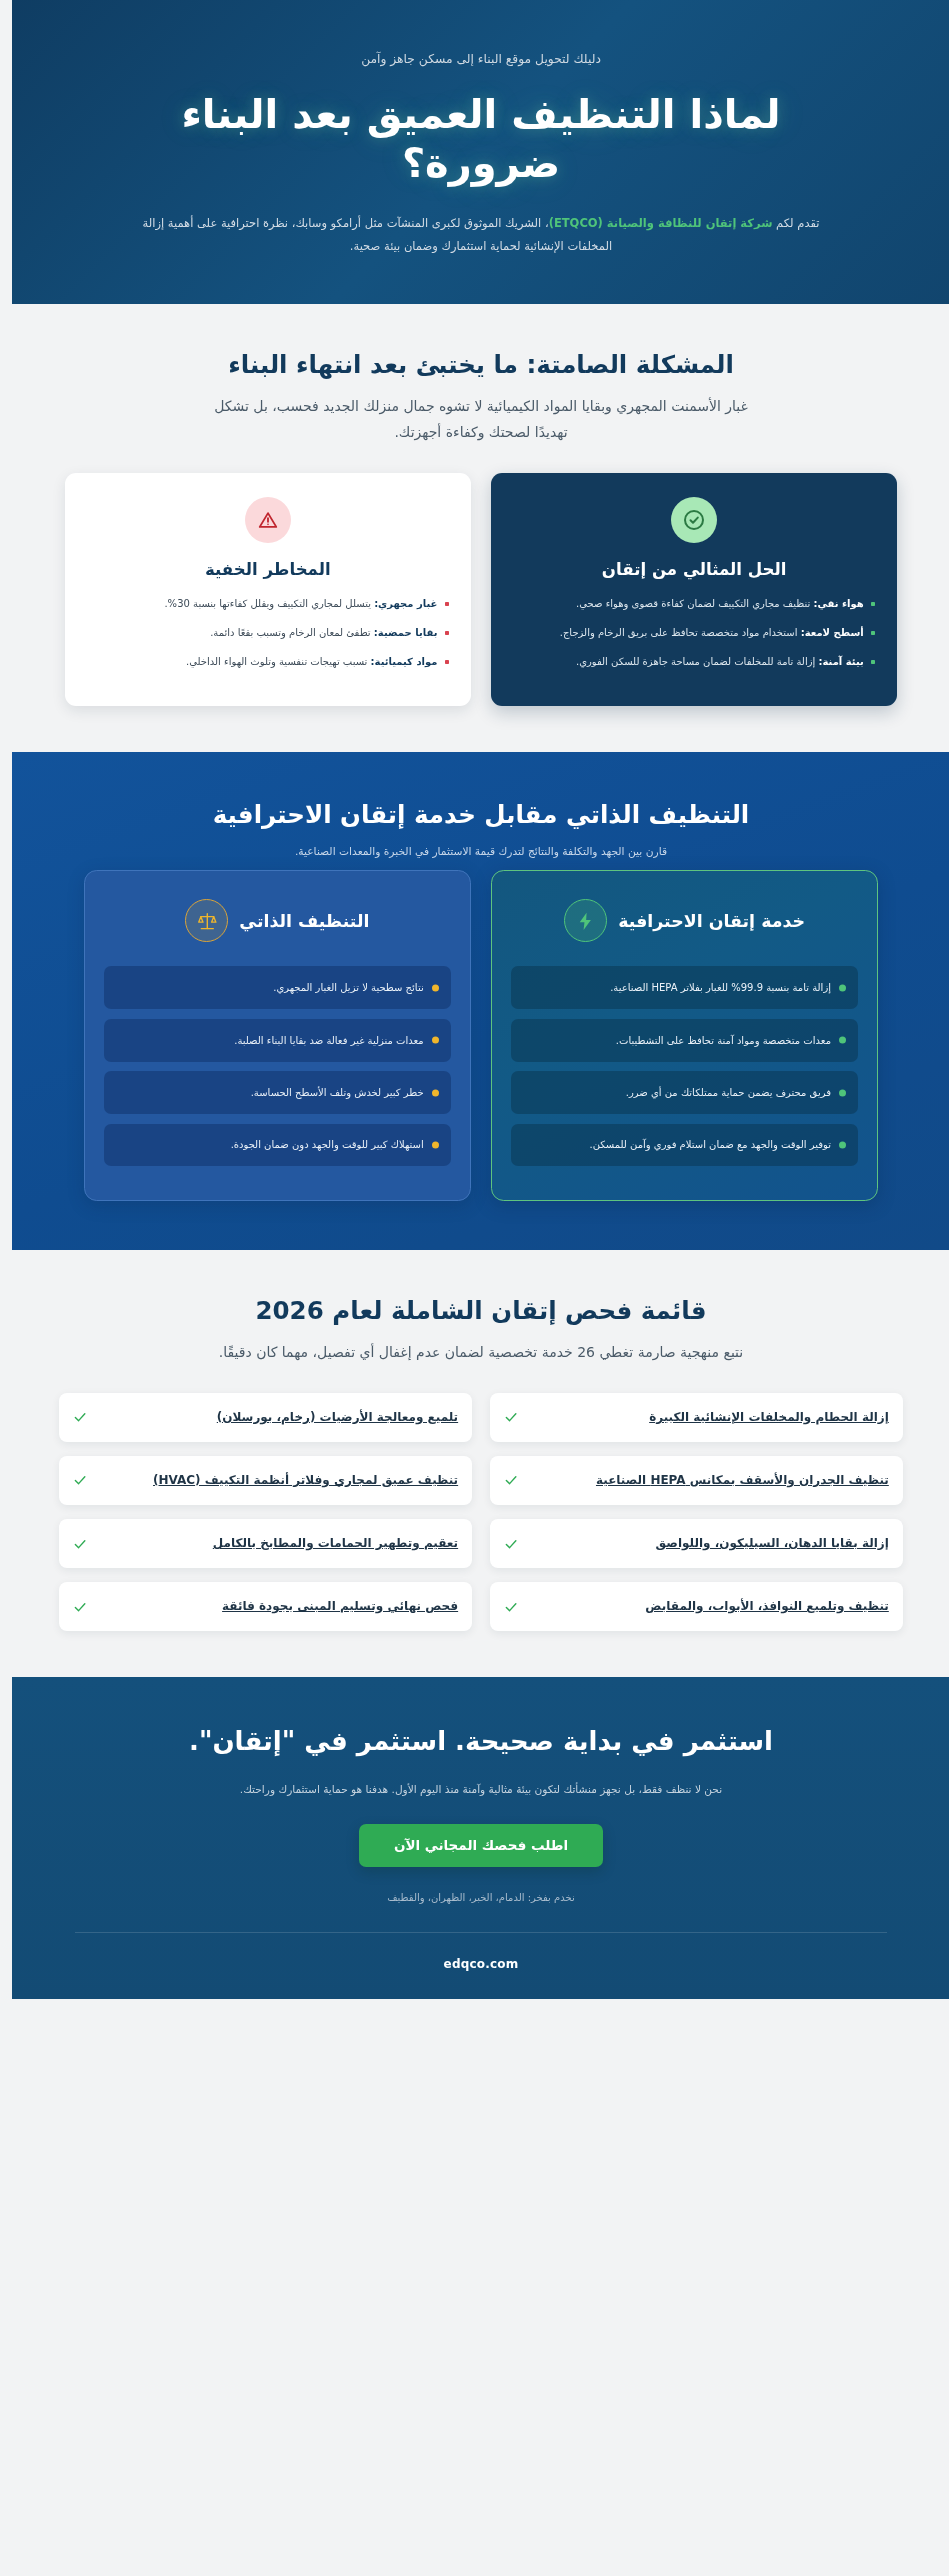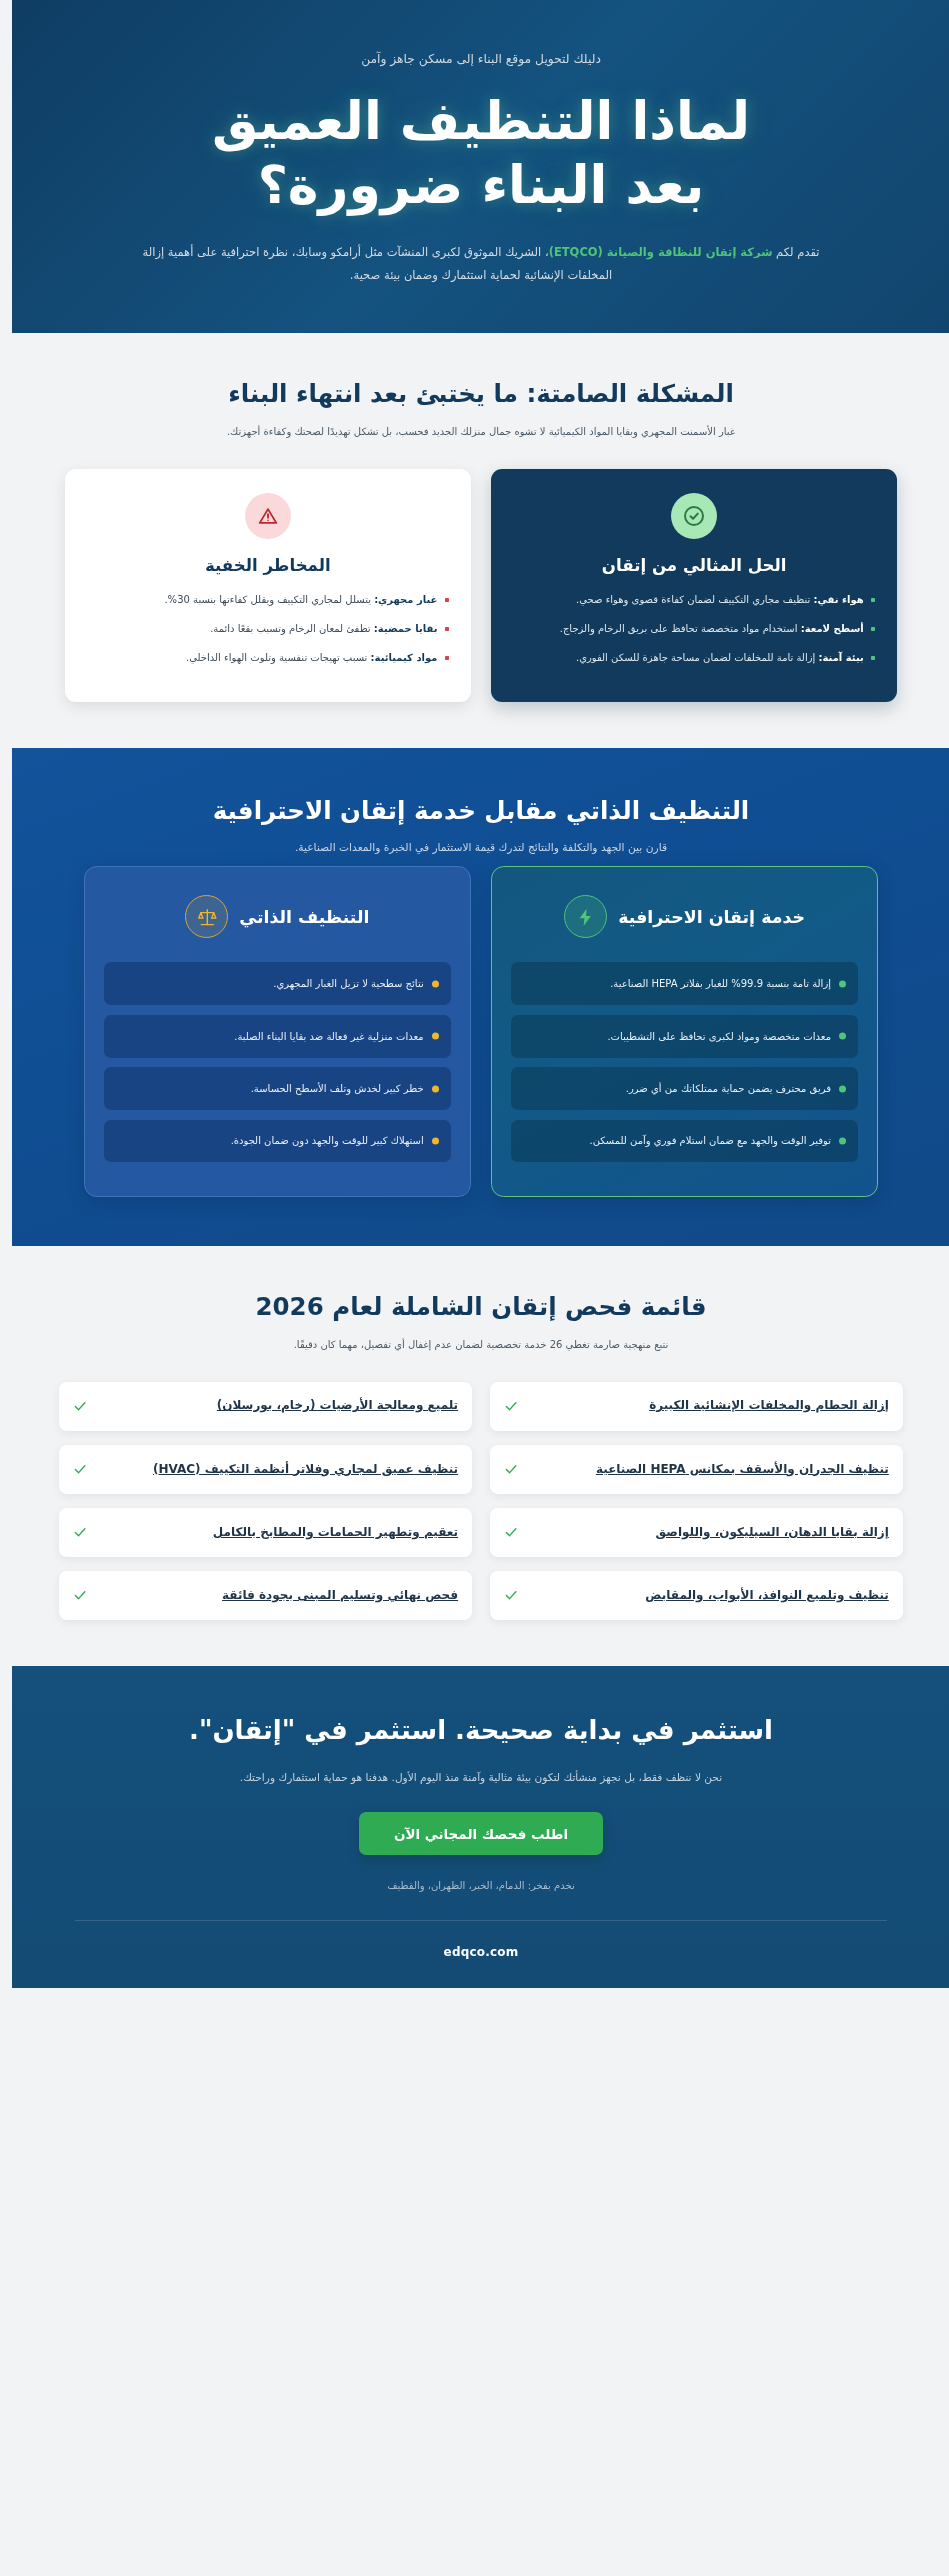--- a/index.html
+++ b/index.html
@@ -20,21 +20,21 @@
   }
   .hero-eyebrow {
     color: #cfd9e2;
     font-size: 12.3px;
     line-height: 1.7;
     letter-spacing: 0.1px;
     margin-bottom: 20.6px;
   }
   .hero-title {
     color: #ffffff;
-    font-size: 52px;
+    font-size: 40px;
     font-weight: bold;
     line-height: 1.22;
     margin: 0 auto 24px;
     max-width: 601px;
     text-shadow: 0 0 14.2px rgba(120,220,160,.30), 0 0 32px rgba(120,220,160,.16);
   }
   .hero-sub {
     color: #d4dde6;
     font-size: 11.5px;
     line-height: 1.95;
@@ -51,21 +51,21 @@
   }
   .sec-title-dark {
     color: #123a5c;
     font-size: 24.5px;
     font-weight: bold;
     line-height: 1.35;
     margin-bottom: 12.7px;
   }
   .sec-sub-dark {
     color: #4a5a68;
-    font-size: 10px;
+    font-size: 14px;
     line-height: 1.85;
     max-width: 554px;
     margin: 13px auto 27px;
   }
   .two-col {
     display: flex;
     gap: 20.6px;
     align-items: stretch;
     justify-content: center;
   }
@@ -331,21 +331,21 @@
         <div class="cmp-head">
           <h3>خدمة إتقان الاحترافية</h3>
           <div class="cmp-badge green">
             <svg width="20.6" height="20.6" viewBox="0 0 24 24" fill="#4fc47a" stroke="none">
               <path d="M13.5 2 L5.5 13.2 H11 L10 22 L18.5 10.4 H13 Z"></path>
             </svg>
           </div>
         </div>
         <ul class="cmp-list">
           <li>إزالة تامة بنسبة 99.9% للغبار بفلاتر HEPA الصناعية.</li>
-          <li>معدات متخصصة ومواد لكبرى تحافظ على التشطيبات.</li>
+          <li>معدات متخصصة ومواد آمنة تحافظ على التشطيبات.</li>
           <li>فريق محترف يضمن حماية ممتلكاتك من أي ضرر.</li>
           <li>توفير الوقت والجهد مع ضمان استلام فوري وآمن للمسكن.</li>
         </ul>
       </div>
 
       <div class="cmp-card cmp-diy">
         <div class="cmp-head">
           <h3>التنظيف الذاتي</h3>
           <div class="cmp-badge gold">
             <svg width="20.6" height="20.6" viewBox="0 0 24 24" fill="none" stroke="#f0b62c" stroke-width="1.6" stroke-linecap="round" stroke-linejoin="round">

